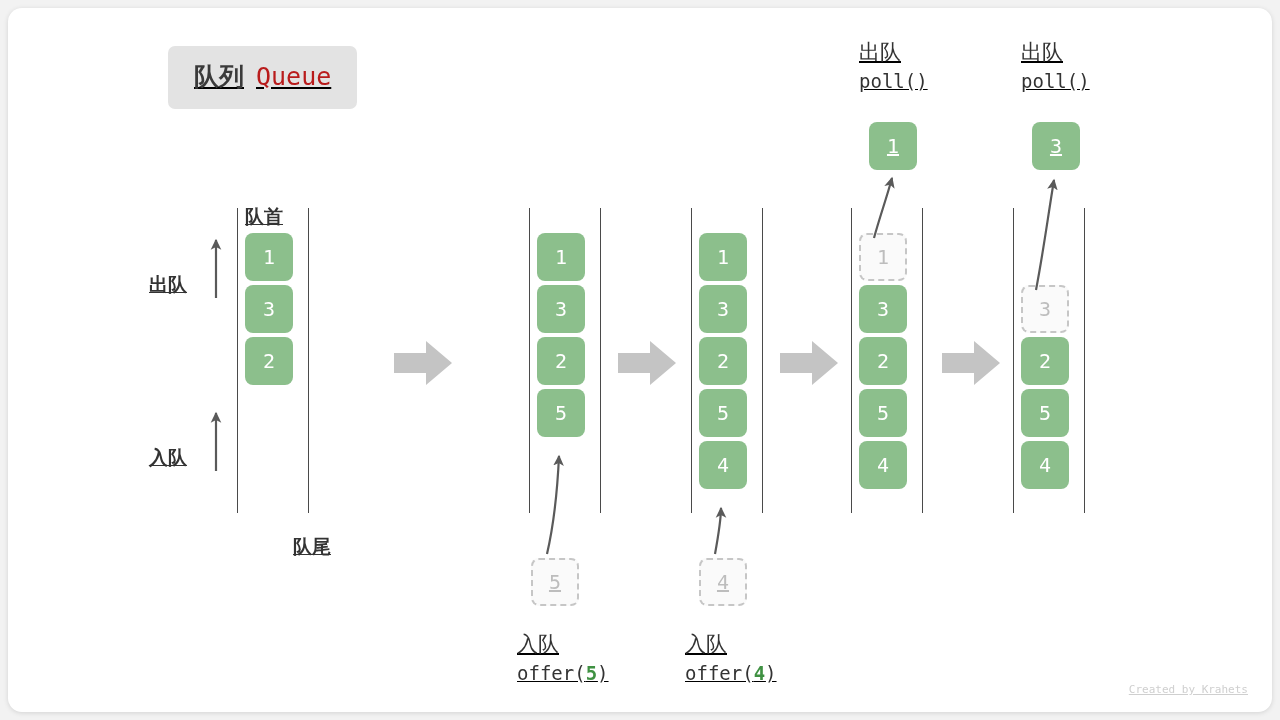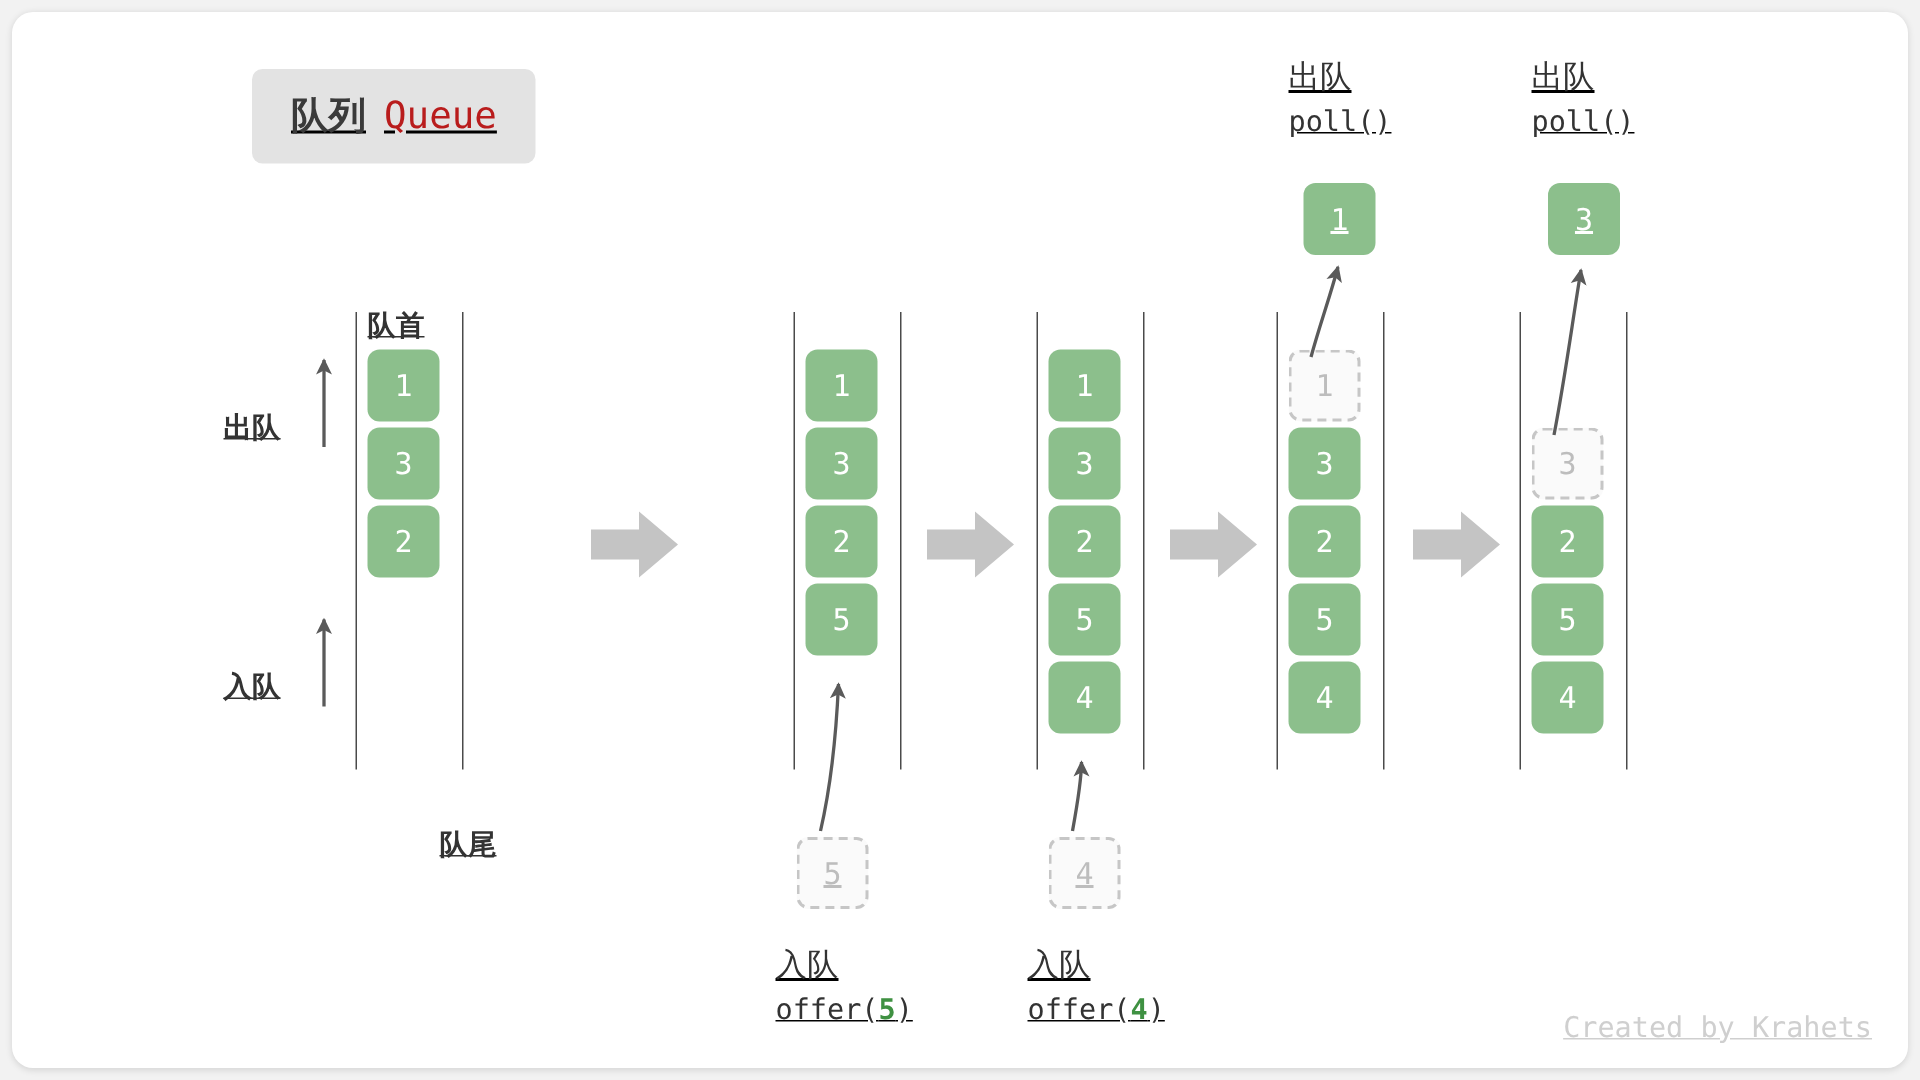--- a/index.html
+++ b/index.html
@@ -102,37 +102,37 @@
   .float-cell.ghost  { background: #fafafa; border: 2px dashed #c6c6c6; color: #bdbdbd; }
 
   svg.overlay {
     position: absolute; left: 0; top: 0;
     width: 1264px; height: 704px;
     pointer-events: none;
   }
 
   #credit {
     right: 24px; bottom: 16px;
-    font-size: 19px; color: #cfcfcf;
+    font-size: 11px; color: #cfcfcf;
     font-family: "DejaVu Sans Mono", monospace;
     white-space: nowrap;
   }
 </style>
 </head>
 <body>
 
 <div id="card">
 
   <div class="abs" id="title-badge">
     <span class="cn">队列</span>
     <span class="en">Queue</span>
   </div>
 
   <div class="abs cn-bold" style="left:237px; top:160px;margin-top:36px;">队首</div>
-  <div class="abs cn-bold" style="left:237px; top:542px;padding-left:48px;">队尾</div>
+  <div class="abs cn-bold" style="left:237px; top:526px;padding-left:48px;">队尾</div>
 
   <div class="abs cn-bold" style="left:141px; top:264px;">出队</div>
   <div class="abs cn-bold" style="left:141px; top:437px;">入队</div>
 
   <div class="abs col" style="left:229px; top:200px; height:305px;">
     <div class="rail left"></div>
     <div class="rail right"></div>
     <div class="cell filled" style="top:25px;">1</div>
     <div class="cell filled" style="top:77px;">3</div>
     <div class="cell filled" style="top:129px;">2</div>

